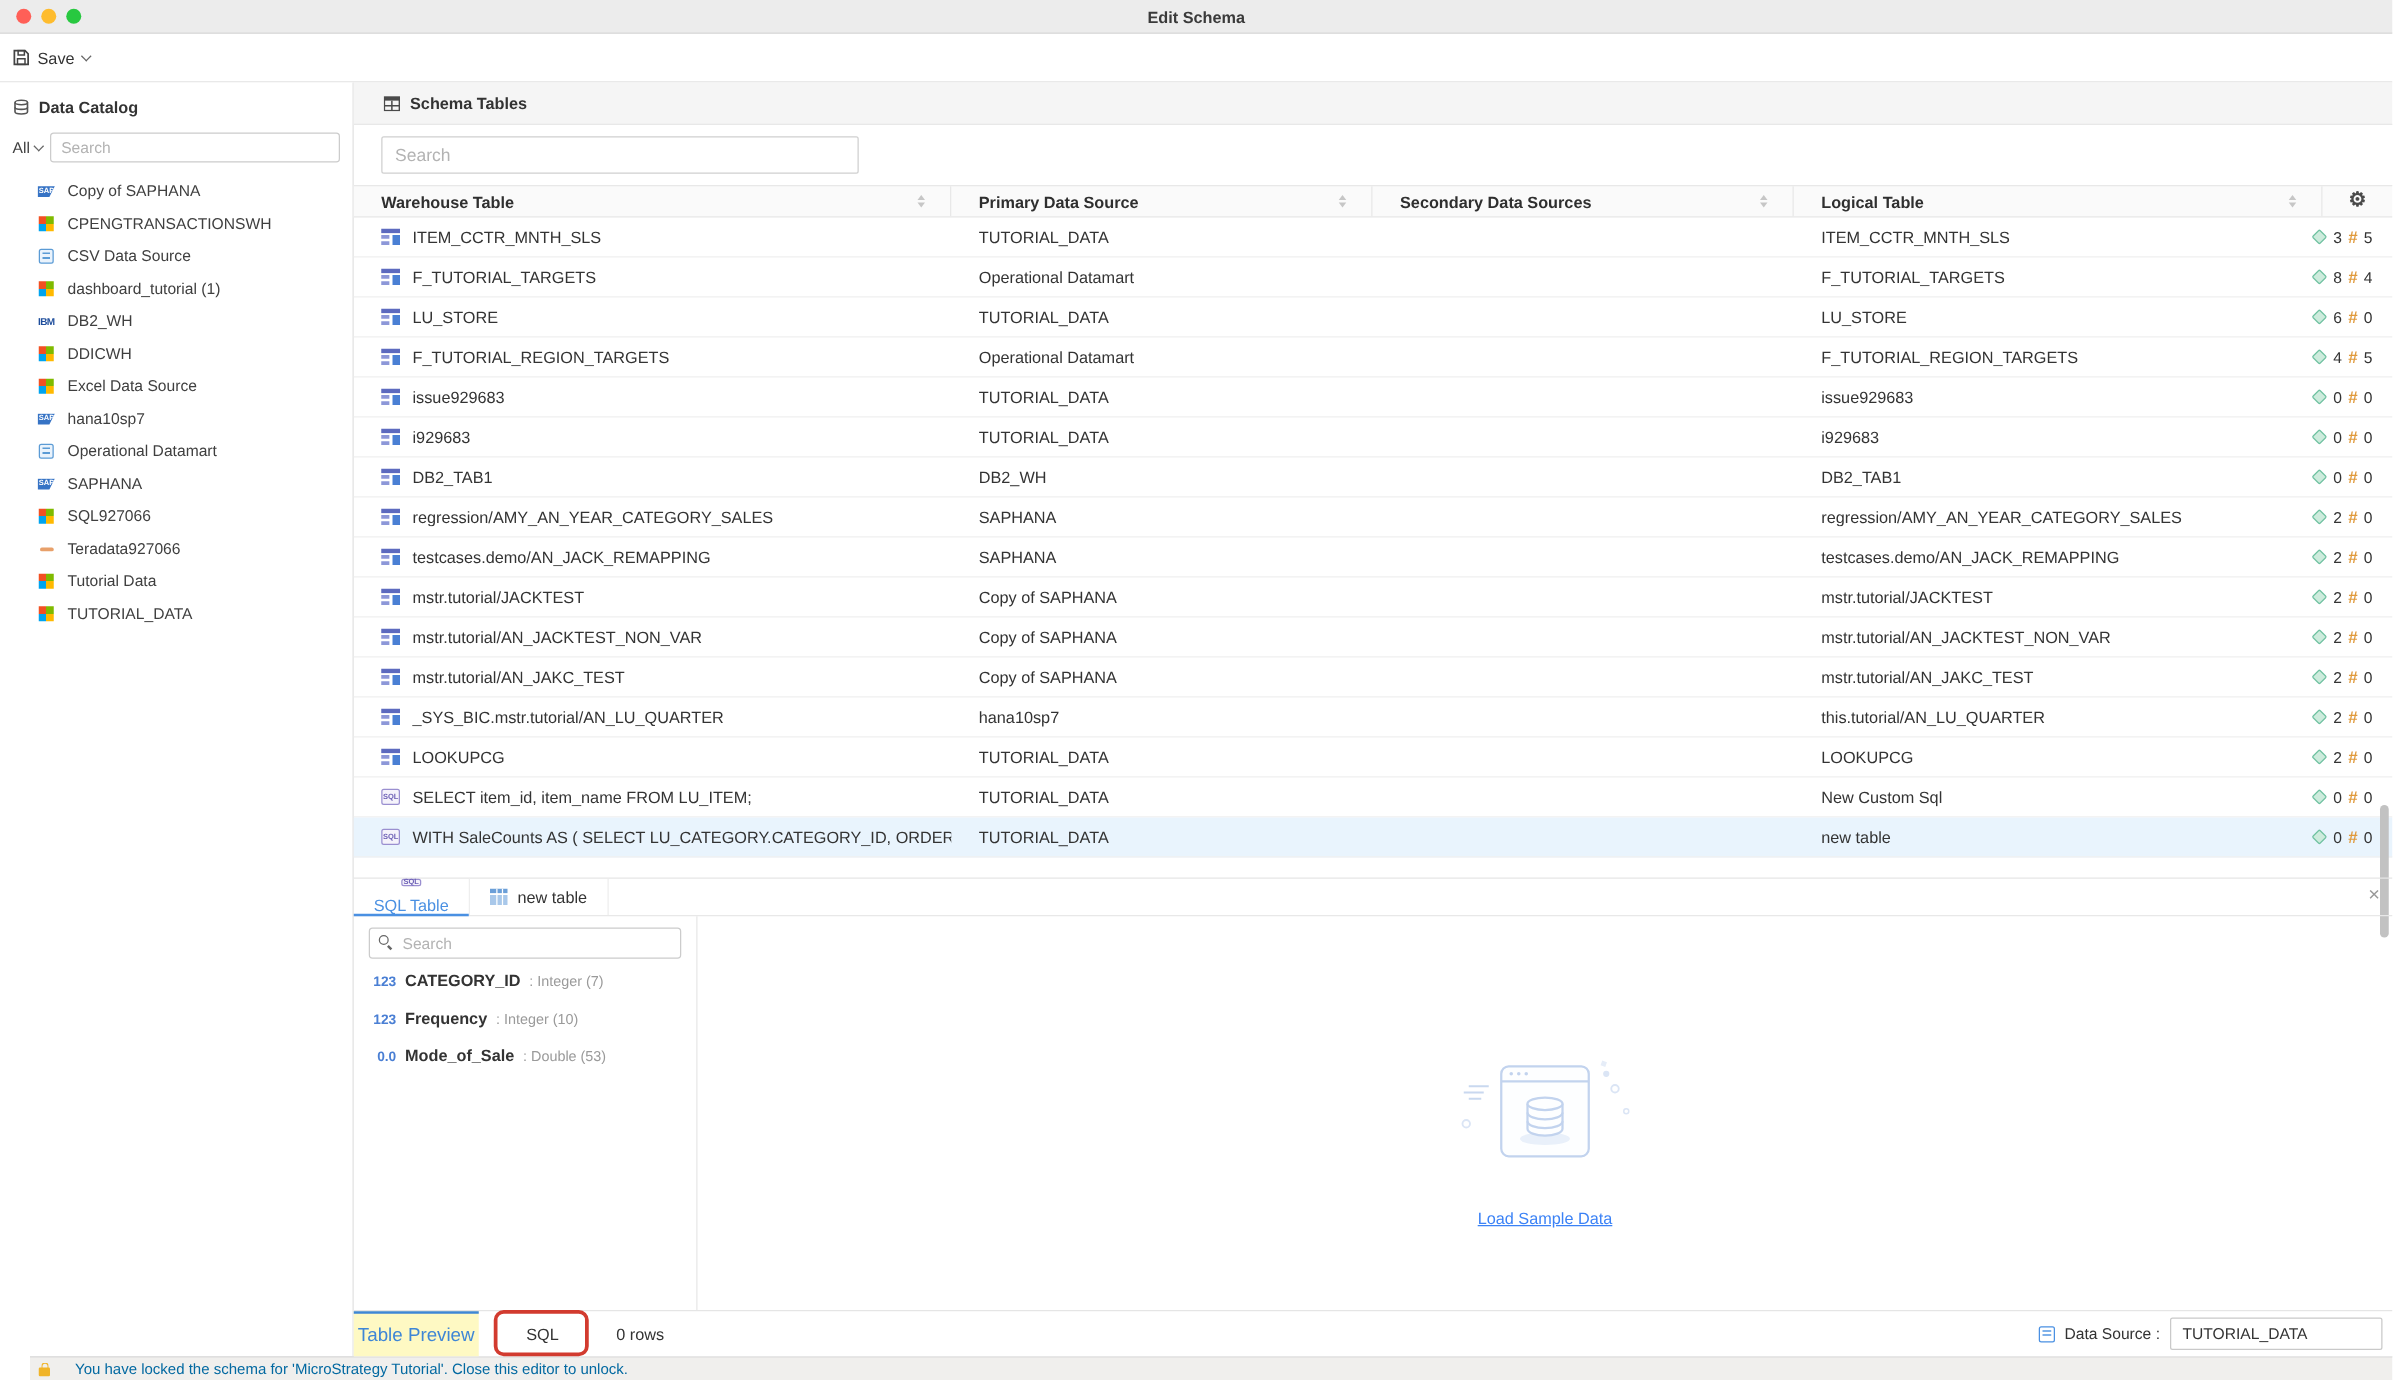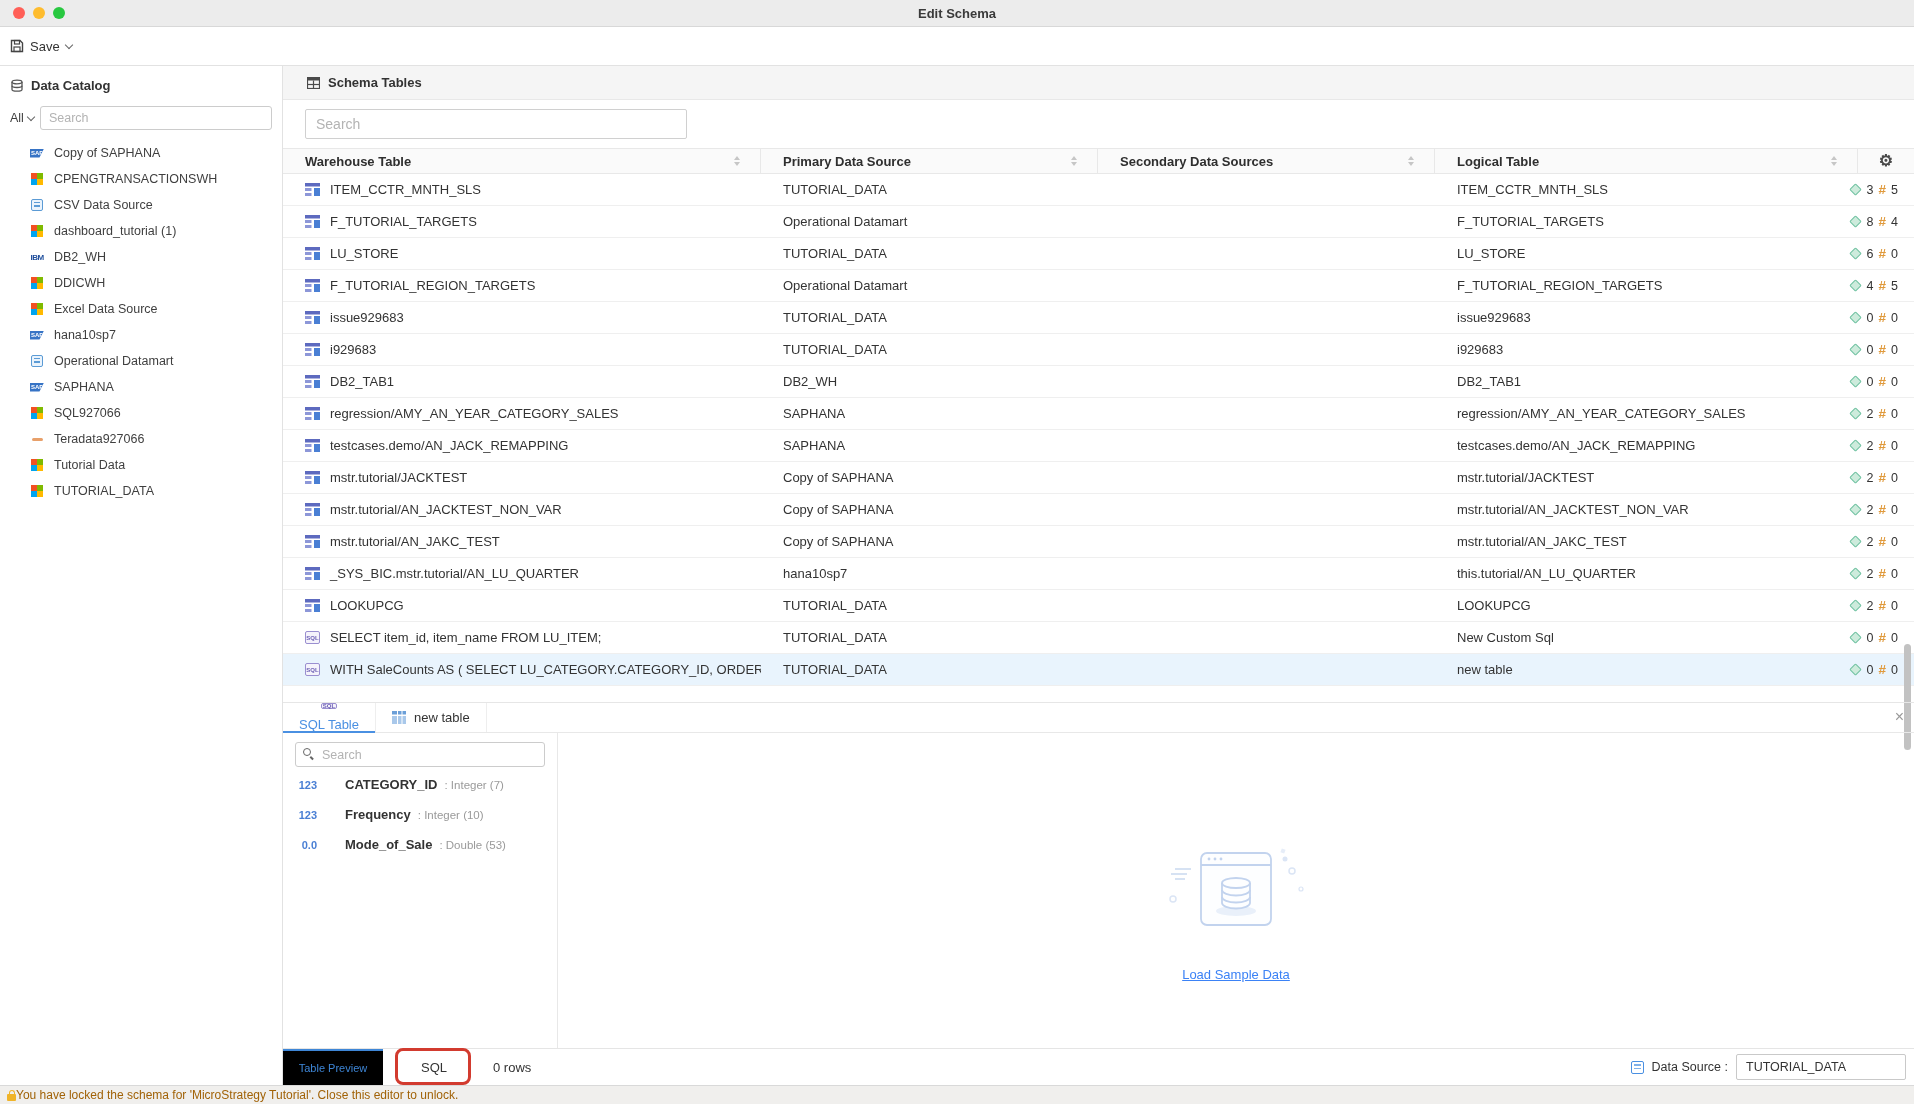--- a/index.html
+++ b/index.html
@@ -99,40 +99,40 @@
 
   .bp-content { flex:1 1 auto; display:flex; min-height:0; }
   .bp-left { width:275px; flex:0 0 275px; border-right:1px solid #e8e8e8; padding:9px 12px 0 12px; }
   .bp-searchwrap { position:relative; }
   .bp-search { width:100%; height:25px; border:1px solid #ccc; border-radius:3px; padding:0 8px 0 26px; font-size:12.5px; font-family:inherit; color:#333; }
   .mag { position:absolute; left:8px; top:6px; width:8px; height:8px; border:1.5px solid #666; border-radius:50%; }
   .mag::after { content:""; position:absolute; left:7px; top:7px; width:4px; height:1.5px; background:#666; transform:rotate(45deg); transform-origin:0 0; }
   .bp-cols { margin-top:10px; }
   .bp-colitem { height:30px; display:flex; align-items:baseline; gap:7px; font-size:12.5px; padding-left:2px; }
   .kind { color:#4a7fd4; font-weight:bold; font-size:11px; min-width:20px; text-align:right; }
-  .colname { color:#333; font-weight:bold; font-size:13px;margin-left:21px; }
+  .colname { color:#333; font-weight:bold; font-size:13px; }
   .coltype { color:#9a9a9a; font-size:11.5px; }
 
   .bp-right { flex:1 1 auto; display:flex; flex-direction:column; align-items:center; justify-content:flex-start; padding-top:108px; }
   .load-link { color:#3b82f6; font-size:13px; margin-top:31px; cursor:pointer;text-decoration:underline; }
 
   
   .bp-footer { flex:0 0 37px; border-top:1px solid #e5e5e5; display:flex; align-items:stretch; position:relative; background:#fff; }
-  .ft-preview { width:100px; display:flex; align-items:center; justify-content:center; background:#000000; color:#3e86d6; font-size:11px; border-top:2px solid #3e86d6; cursor:pointer; }
+  .ft-preview { width:100px; display:flex; align-items:center; justify-content:center; background:#fef9c3; color:#3e86d6; font-size:15px; border-top:2px solid #3e86d6; cursor:pointer; }
   .ft-sql { margin-left:22px; padding:0 16px; display:flex; align-items:center; color:#333; font-size:13px; cursor:pointer; position:relative; }
   .red-annot { position:absolute; left:-10px; top:-1px; bottom:0; right:-8px; border:3px solid #d23b2f; border-radius:8px; pointer-events:none; }
   .ft-rows { margin-left:30px; display:flex; align-items:center; color:#333; font-size:13px; }
   .ft-right { margin-left:auto; display:flex; align-items:center; gap:8px; padding-right:8px; }
   .ds-label { color:#333; font-size:12.5px; }
   .ds-box { width:170px; height:26px; border:1px solid #c9c9c9; border-radius:2px; display:flex; align-items:center; padding-left:9px; font-size:12.5px; color:#333; background:#fff; }
   .ic-ds { width:13px; height:13px; border:1px solid #4a90e2; border-radius:2px; background:#fff; position:relative; }
   .ic-ds::after { content:""; position:absolute; inset:2px; background:repeating-linear-gradient(#7fb1ea 0 1.5px, transparent 1.5px 3.5px); }
 
   
-  .statusbar { flex:0 0 19px; background:#f0efed; border-top:1px solid #d9d9d9; display:flex; align-items:center; gap:0; padding-left:7px; font-size:12px; color:#a16207; }
+  .statusbar { flex:0 0 19px; background:#f0efed; border-top:1px solid #d9d9d9; display:flex; align-items:center; gap:20px; padding-left:7px; font-size:12px; color:#0369a1;margin-left:24px; }
   .lock { width:9px; height:7px; background:#f0b429; border-radius:1px; position:relative; margin-top:4px; }
   .lock::before { content:""; position:absolute; left:1.5px; top:-4px; width:6px; height:5px; border:1.5px solid #f0b429; border-bottom:none; border-radius:3px 3px 0 0; box-sizing:border-box; }
 
   svg { display:block; }
 </style>
 </head>
 <body>
 
 <div class="app">
 

